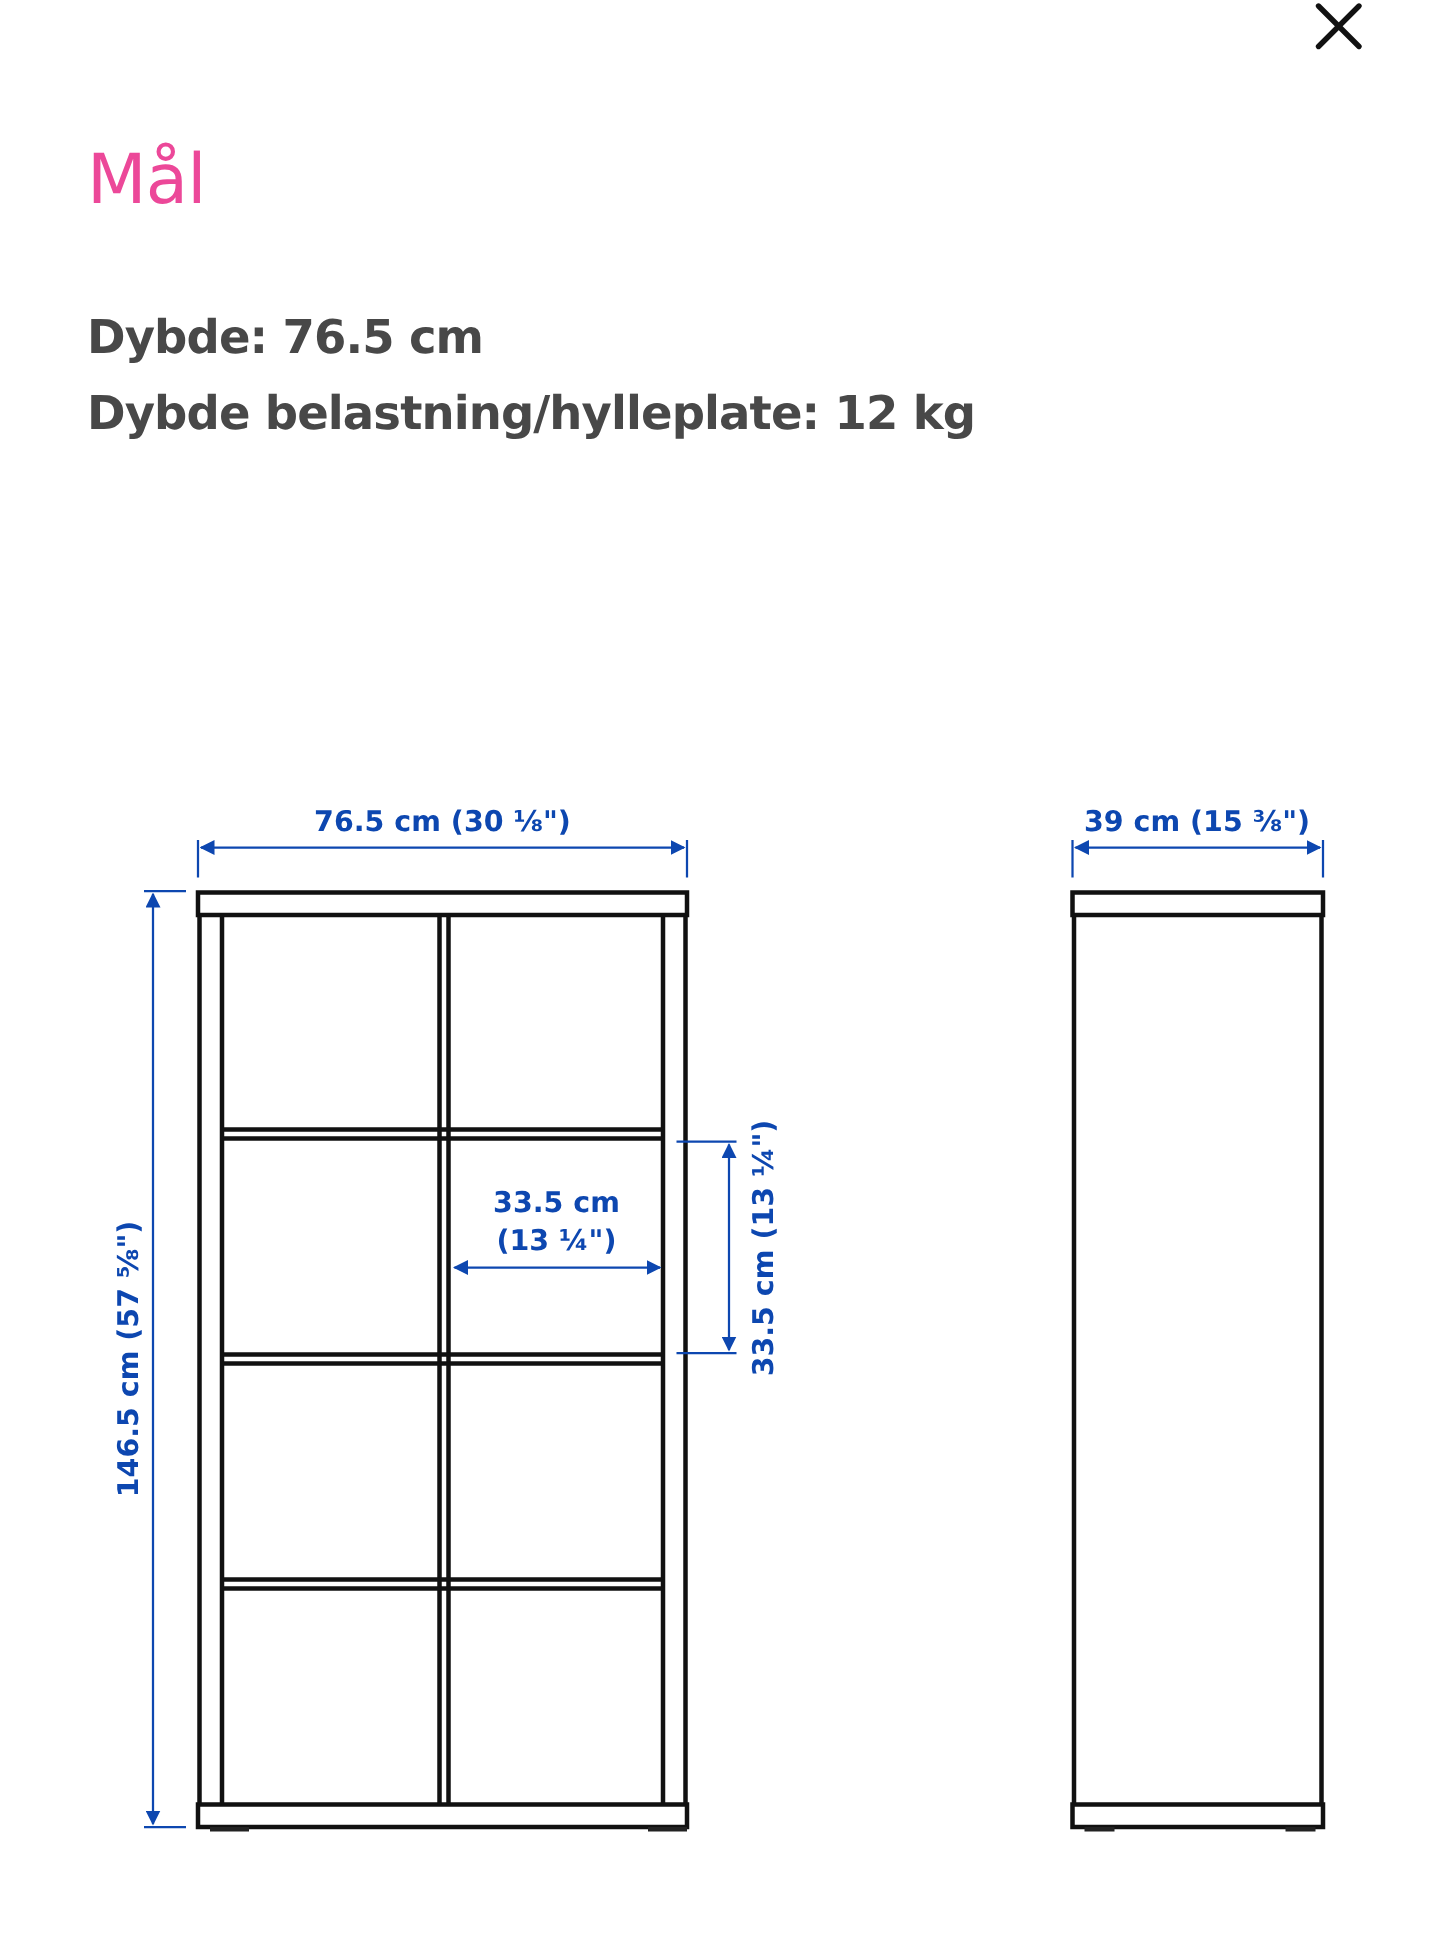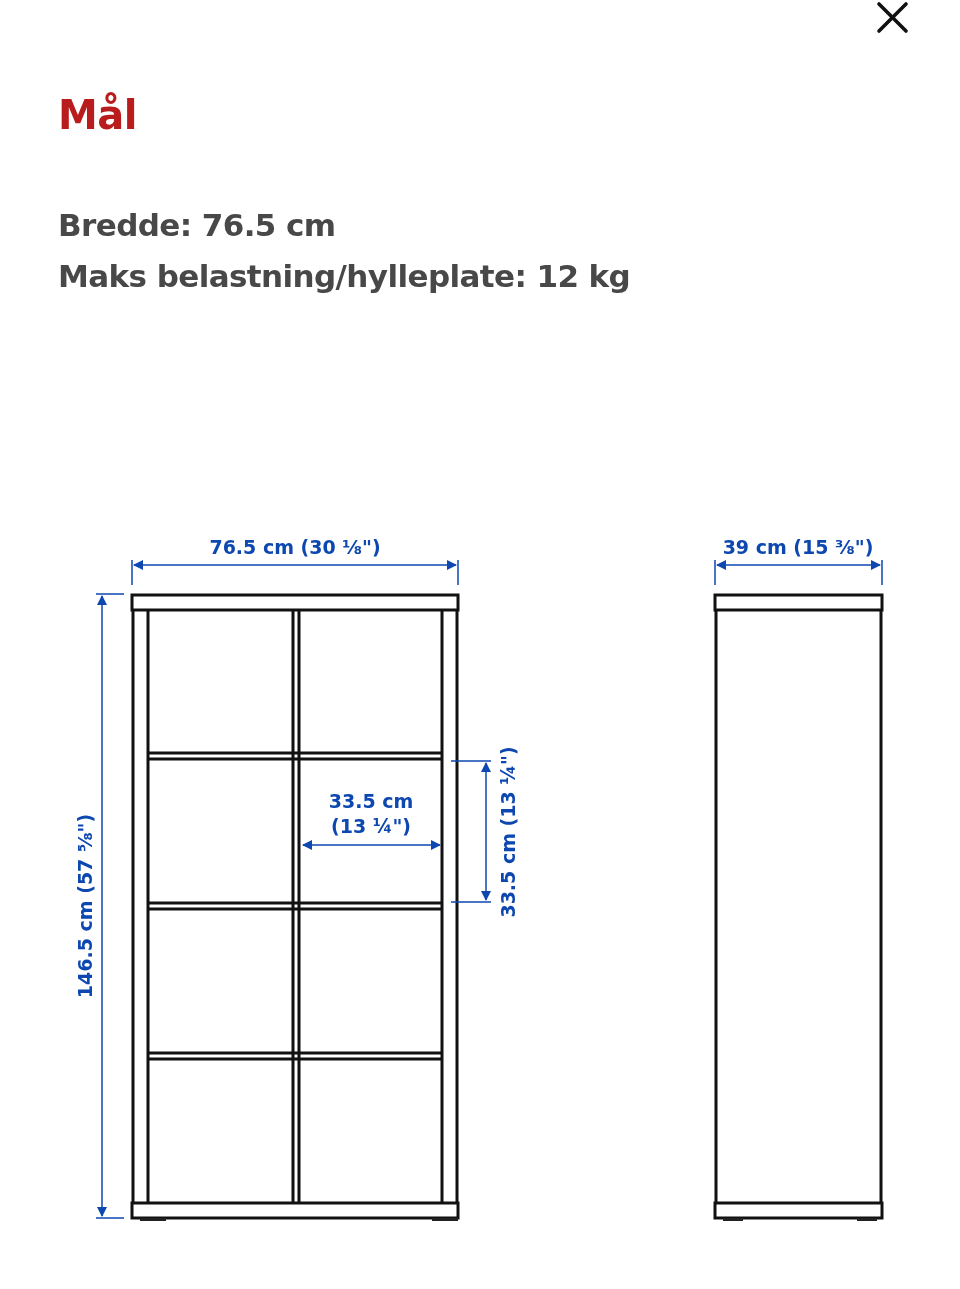--- a/index.html
+++ b/index.html
@@ -22,23 +22,23 @@
       width: 54px;
       height: 36px;
       cursor: pointer;
     }
     .close-btn svg { display: block; }
     .title {
       position: absolute;
       left: 58px;
       top: 92px;
       margin: 0;
-      font-size: 40px;
-      font-weight: bold;
-      color: #b91c1c;
+      font-size: 46px;
+      font-weight: normal;
+      color: #ec4899;
       letter-spacing: -0.5px;
       font-family: "DejaVu Sans", sans-serif;
     }
     .spec-list {
       position: absolute;
       left: 58px;
       top: 200px;
       margin: 0;
       padding: 0;
       list-style: none;
@@ -73,22 +73,22 @@
 <div class="close-btn">
   <svg width="54" height="36" viewBox="0 0 54 36">
     <line x1="13" y1="4" x2="40" y2="31" stroke="#111" stroke-width="3.6" stroke-linecap="round"></line>
     <line x1="40" y1="4" x2="13" y2="31" stroke="#111" stroke-width="3.6" stroke-linecap="round"></line>
   </svg>
 </div>
 
 <h1 class="title">Mål</h1>
 
 <ul class="spec-list">
-  <li class="spec-item"><span class="spec-label">Bredde:</span><span class="spec-value"> 76.5 cm</span></li>
-  <li class="spec-item"><span class="spec-label">Maks belastning/hylleplate:</span><span class="spec-value"> 12 kg</span></li>
+  <li class="spec-item"><span class="spec-label">Dybde:</span><span class="spec-value"> 76.5 cm</span></li>
+  <li class="spec-item"><span class="spec-label">Dybde belastning/hylleplate:</span><span class="spec-value"> 12 kg</span></li>
 </ul>
 
 <svg class="drawing" width="960" height="1289" viewBox="0 0 960 1289">
   <defs>
     <marker id="arrowEnd" markerWidth="10" markerHeight="10" refX="9" refY="5" orient="auto" markerUnits="userSpaceOnUse">
       <path d="M0,0 L10,5 L0,10 Z" fill="#0d47b0"></path>
     </marker>
     <marker id="arrowStart" markerWidth="10" markerHeight="10" refX="1" refY="5" orient="auto" markerUnits="userSpaceOnUse">
       <path d="M10,0 L0,5 L10,10 Z" fill="#0d47b0"></path>
     </marker>

